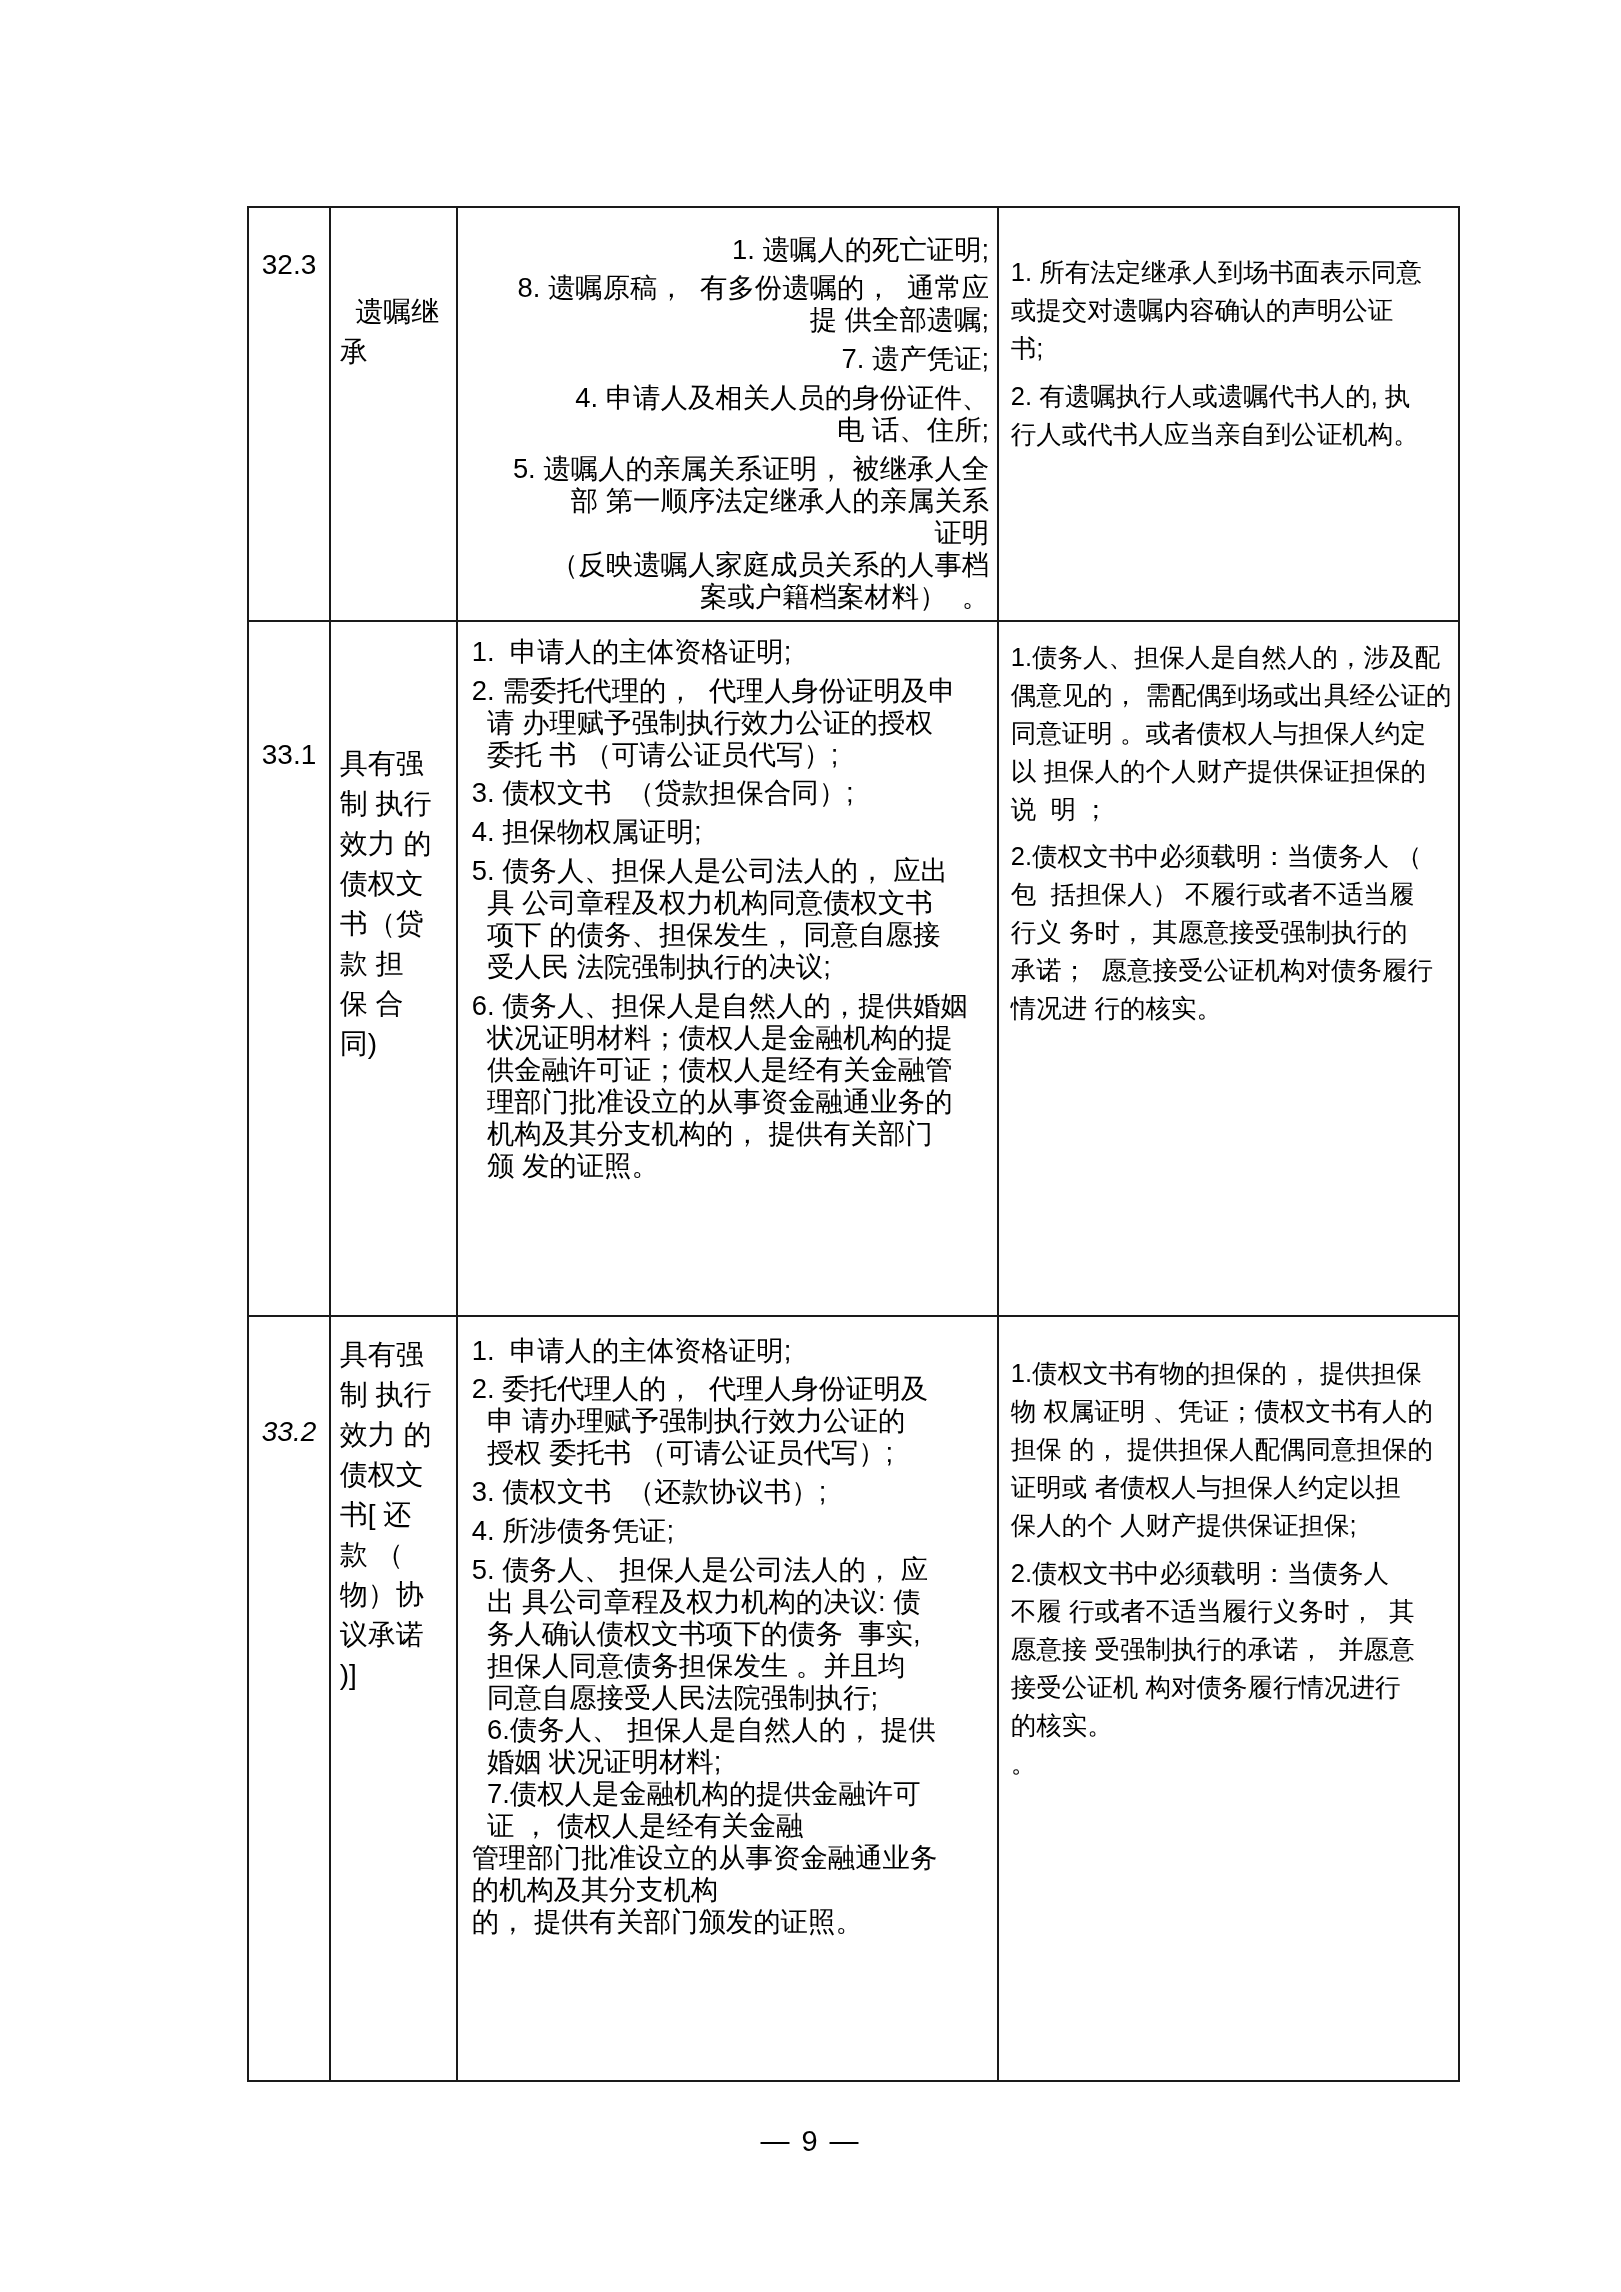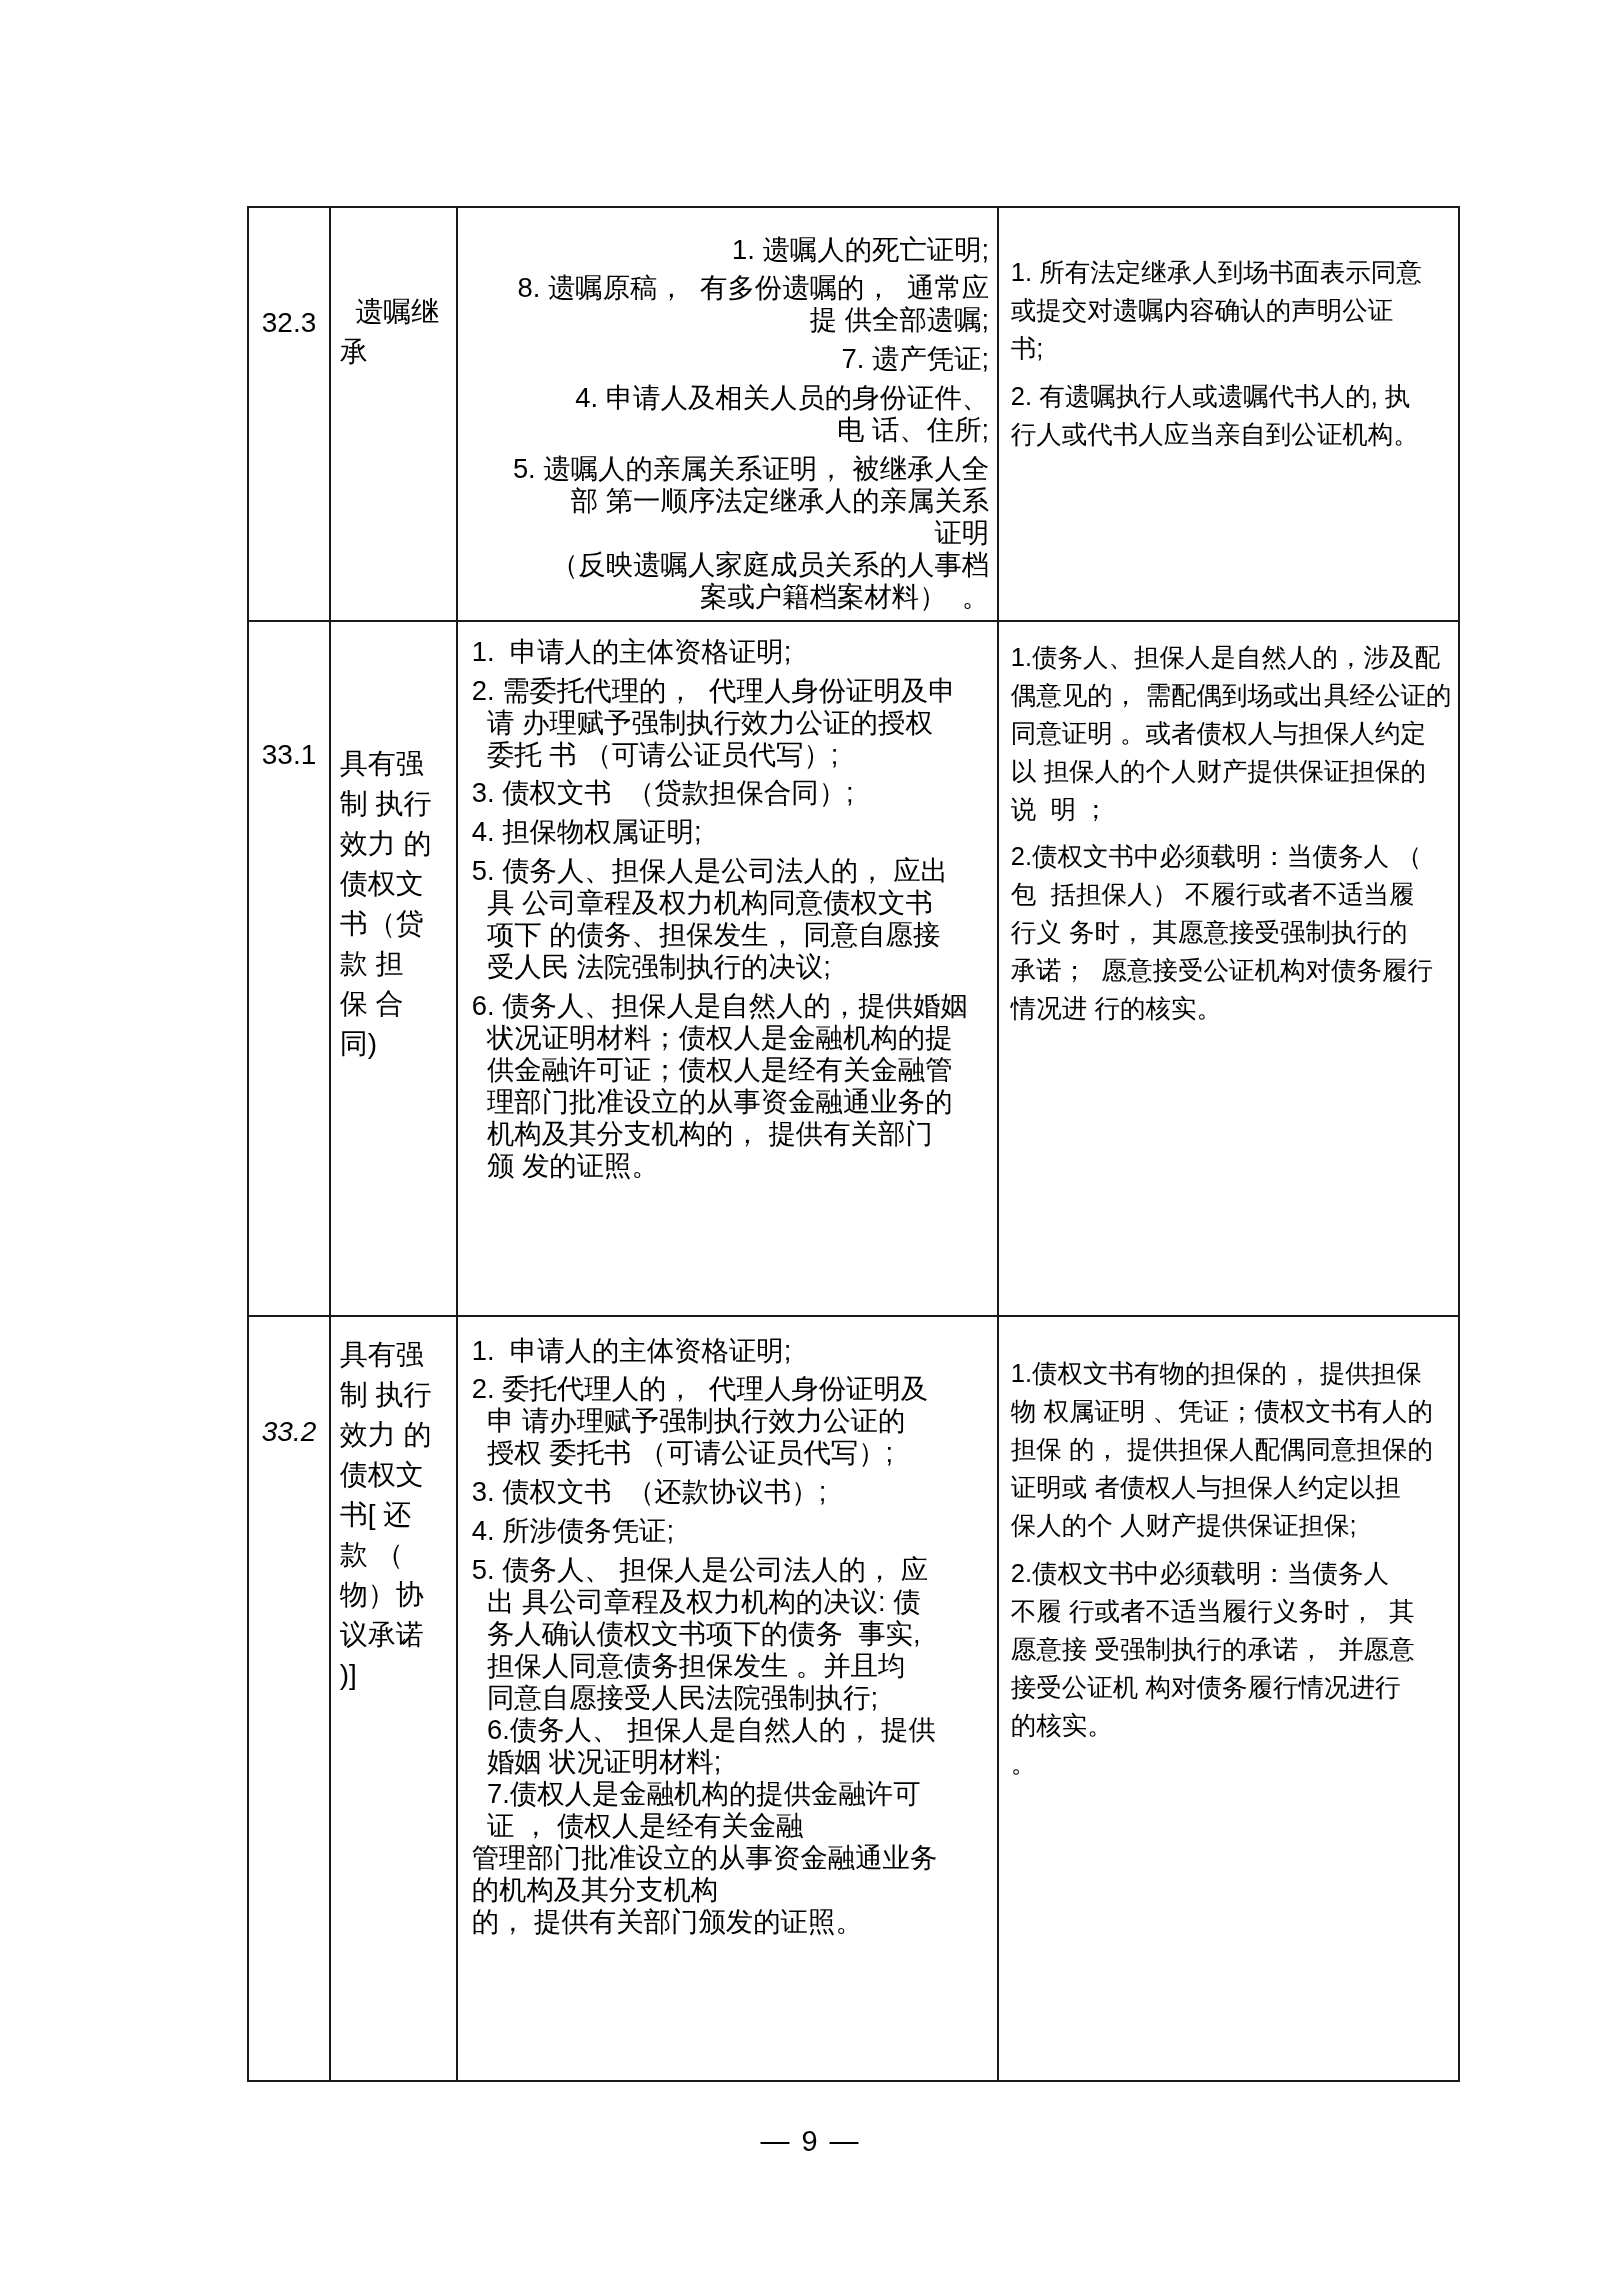--- a/index.html
+++ b/index.html
@@ -54,21 +54,21 @@
     border-radius: 16px;
   }
   .para { white-space: pre-wrap; }
   .cell-materials .para { margin: 0 0 6.9px 0; }
   .cell-notes .para { margin: 0 0 9.8px 0; }
 
   tr.r1 { height: 405px; }
   tr.r2 { height: 695px; }
   tr.r3 { height: 765px; }
 
-  tr.r1 .cell-num  { padding-top: 98px; }
+  tr.r1 .cell-num  { padding-top: 40px; }
   tr.r1 .cell-name { padding-top: 84px; }
   tr.r2 .cell-num  { padding-top: 116px; }
   tr.r2 .cell-name { padding-top: 122px; }
   tr.r3 .cell-num  { padding-top: 98px; font-style: italic; }
   tr.r3 .cell-name { padding-top: 17.6px; }
 
   tr.r1 .cell-materials { padding-top: 25.5px; text-align: right; }
   tr.r2 .cell-materials { padding-top: 13.7px; }
   tr.r3 .cell-materials { padding-top: 17.6px; }
   tr.r1 .cell-notes { padding-top: 45px; }

